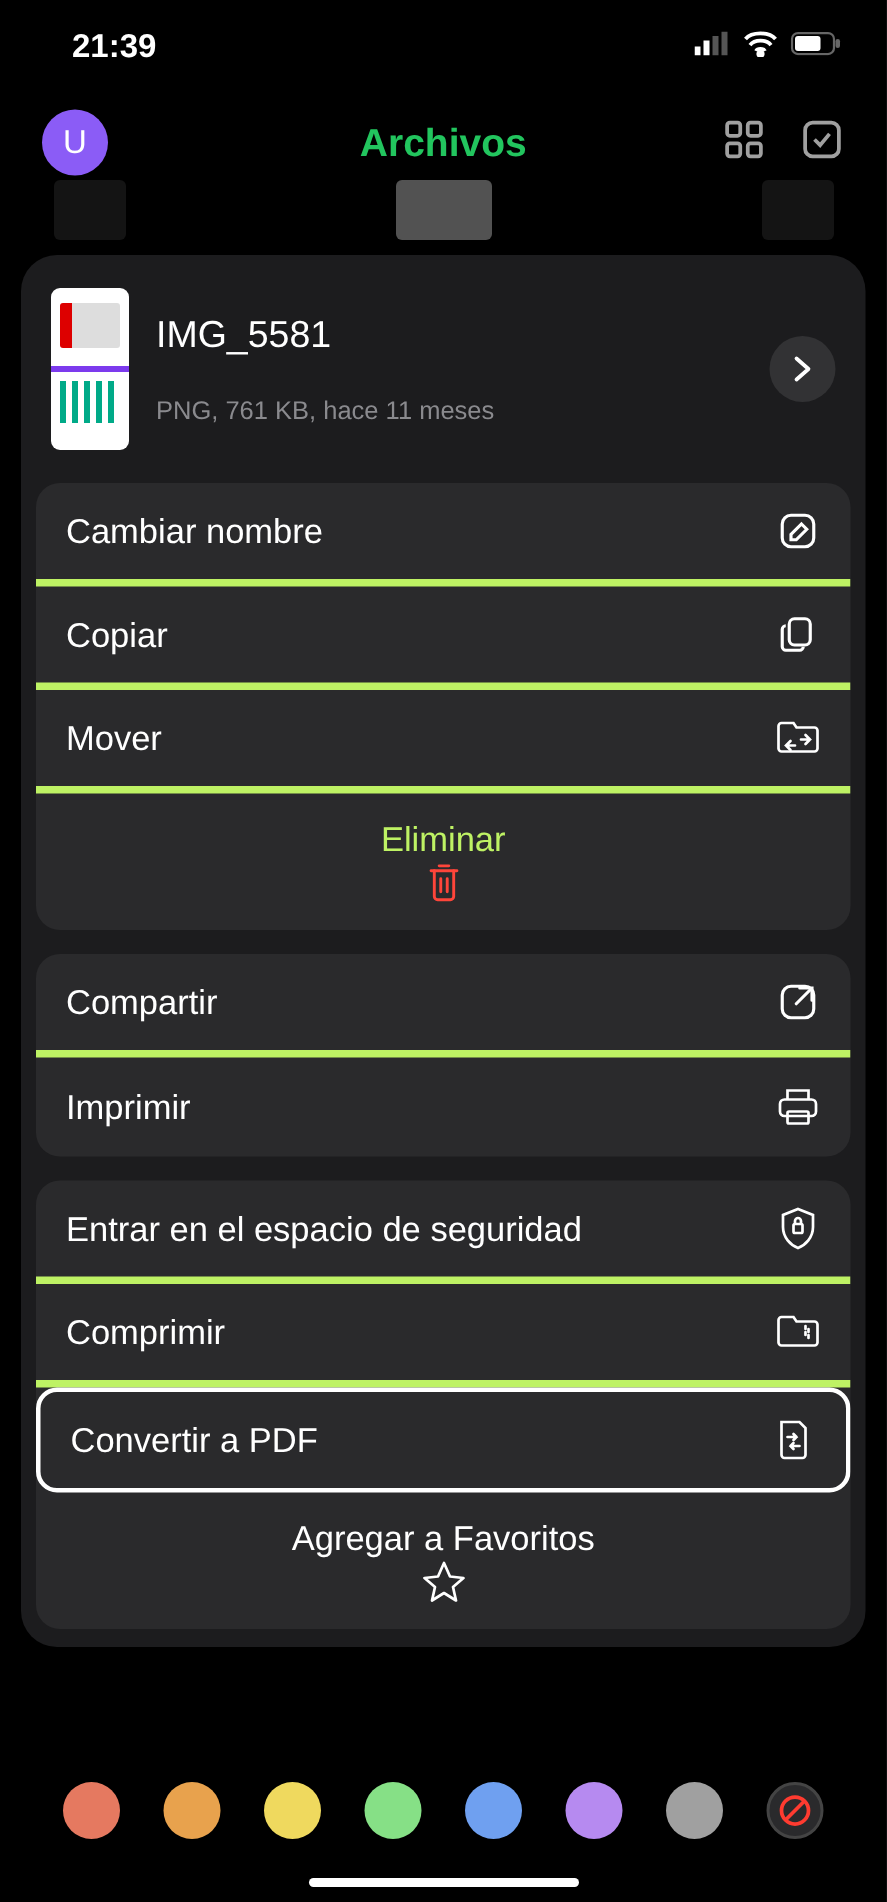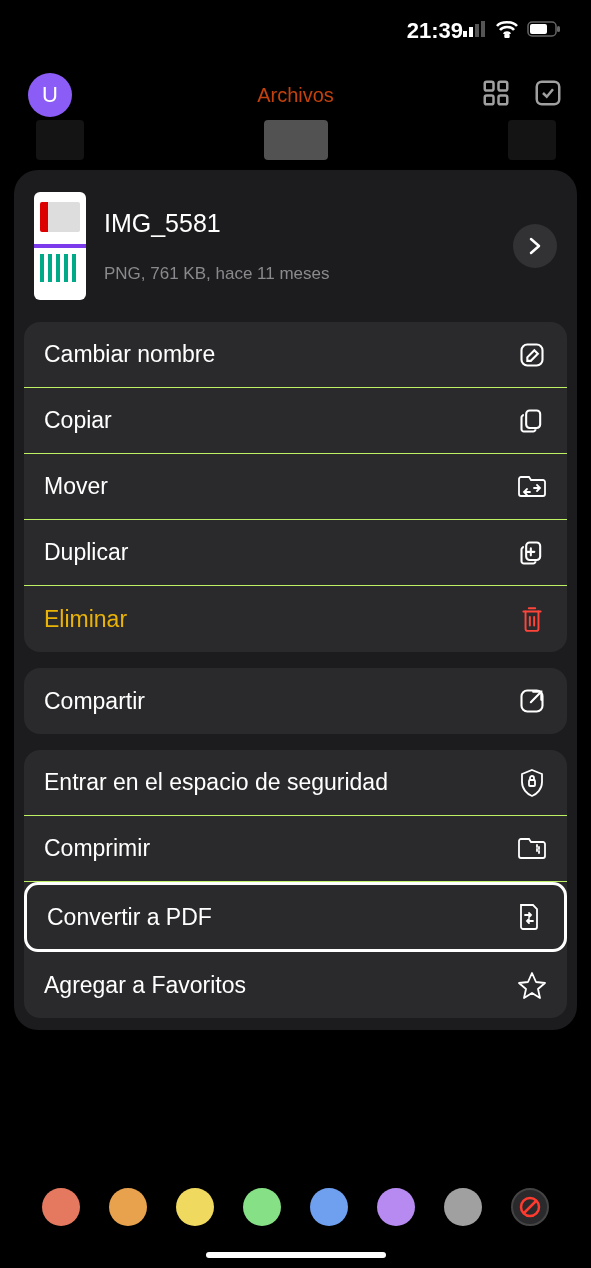--- a/index.html
+++ b/index.html
@@ -12,21 +12,21 @@
       width: 591px;
       height: 1268px;
       background: #000;
       font-family: -apple-system, BlinkMacSystemFont, "Segoe UI", sans-serif;
       color: #fff;
       overflow: hidden;
       position: relative;
     }
     .status-bar {
       display: flex;
-      justify-content: flex-end;
+      justify-content: space-between;
       align-items: center;
       padding: 14px 30px 8px 48px;
       height: 56px;
     }
     .status-time {
       font-size: 22px;
       font-weight: 600;
     }
     .status-right {
       display: flex;
@@ -46,23 +46,23 @@
       border-radius: 50%;
       background: #8b5cf6;
       display: flex;
       align-items: center;
       justify-content: center;
       font-size: 22px;
       font-weight: 500;
       color: #fff;
     }
     .header-title {
-      font-size: 20px;
-      font-weight: 400;
-      color: #c2410c;
+      font-size: 26px;
+      font-weight: 700;
+      color: #22c55e;
       position: absolute;
       left: 50%;
       transform: translateX(-50%);
     }
     .header-actions {
       display: flex;
       gap: 22px;
       align-items: center;
     }
     .watermark {
@@ -176,30 +176,31 @@
       overflow: hidden;
     }
     .menu-group:first-of-type {
       margin-top: 8px;
     }
     .menu-item {
       display: flex;
       align-items: center;
       justify-content: space-between;
       padding: 17px 20px;
-      border-bottom: 1px solid #bef264;
+      border-bottom: 5px solid #bef264;
       font-size: 23px;
       color: #fff;
       min-height: 66px;
     }
     .menu-item:last-child {
       border-bottom: none;
     }
     .menu-item.danger {
-      color: #eab308;
+      color: #bef264;
+      flex-direction: column;
     }
     .menu-item.danger svg {
       stroke: #ff453a;
     }
     .menu-item.highlighted {
       border: 3px solid #ffffff;
       border-radius: 14px;
     }
     .icon-slot {
       display: flex;
@@ -346,30 +347,20 @@
     <div class="menu-item">
       <span>Mover</span>
       <span class="icon-slot">
           <svg width="30" height="26" viewBox="0 0 30 26" fill="none" stroke="#fff" stroke-width="1.8">
             <path d="M2 6 L2 20 C2 21 3 22 4 22 L26 22 C27 22 28 21 28 20 L28 8 C28 7 27 6 26 6 L14 6 L12 3 L4 3 C3 3 2 4 2 5 Z"></path>
             <path d="M17 14 L23 14 M20 11 L23 14 L20 17" stroke-linecap="round"></path>
             <path d="M13 18 L7 18 M10 21 L7 18 L10 15" stroke-linecap="round"></path>
           </svg>
         </span>
     </div>
-    <div class="menu-item">
-      <span>Duplicar</span>
-      <span class="icon-slot">
-          <svg width="28" height="28" viewBox="0 0 24 24" fill="none" stroke="#fff" stroke-width="1.8">
-            <rect x="7" y="3" width="12" height="15" rx="3"></rect>
-            <path d="M5 7 C4 7 3 8 3 9 L3 19 C3 20 4 21 5 21 L13 21 C14 21 15 20 15 19"></path>
-            <path d="M11 8 L11 14 M8 11 L14 11" stroke-linecap="round"></path>
-          </svg>
-        </span>
-    </div>
     <div class="menu-item danger">
       <span>Eliminar</span>
       <span class="icon-slot">
           <svg width="26" height="28" viewBox="0 0 24 26" fill="none" stroke="#ff453a" stroke-width="1.8" stroke-linecap="round">
             <path d="M4 6 L20 6"></path>
             <path d="M9 3 L15 3"></path>
             <path d="M6 6 L6 22 C6 23 7 24 8 24 L16 24 C17 24 18 23 18 22 L18 6"></path>
             <path d="M10 11 L10 19 M14 11 L14 19"></path>
           </svg>
         </span>
@@ -380,20 +371,30 @@
     <div class="menu-item">
       <span>Compartir</span>
       <span class="icon-slot">
           <svg width="28" height="28" viewBox="0 0 24 24" fill="none" stroke="#fff" stroke-width="1.8">
             <rect x="3" y="3" width="18" height="18" rx="5"></rect>
             <path d="M13 4 L20 4 L20 11" stroke-linecap="round"></path>
             <path d="M11 13 L19 5" stroke-linecap="round"></path>
           </svg>
         </span>
     </div>
+    <div class="menu-item">
+      <span>Imprimir</span>
+      <span class="icon-slot">
+          <svg width="30" height="28" viewBox="0 0 30 28" fill="none" stroke="#fff" stroke-width="1.8">
+            <path d="M8 9 L8 3 L22 3 L22 9"></path>
+            <rect x="3" y="9" width="24" height="11" rx="3"></rect>
+            <rect x="8" y="17" width="14" height="8" rx="1"></rect>
+          </svg>
+        </span>
+    </div>
   </div>
 
   <div class="menu-group" style="margin-bottom:12px;">
     <div class="menu-item">
       <span>Entrar en el espacio de seguridad</span>
       <span class="icon-slot">
           <svg width="26" height="30" viewBox="0 0 26 30" fill="none" stroke="#fff" stroke-width="1.8">
             <path d="M13 2 L23 6 L23 14 C23 21 18 26 13 28 C8 26 3 21 3 14 L3 6 Z"></path>
             <rect x="10" y="12" width="6" height="6" rx="1"></rect>
             <path d="M11 12 L11 10 C11 9 12 8 13 8 C14 8 15 9 15 10 L15 12"></path>
@@ -412,21 +413,21 @@
     <div class="menu-item highlighted">
       <span>Convertir a PDF</span>
       <span class="icon-slot">
           <svg width="26" height="30" viewBox="0 0 26 30" fill="none" stroke="#fff" stroke-width="1.8">
             <path d="M5 3 L17 3 L21 7 L21 25 C21 26 20 27 19 27 L7 27 C6 27 5 26 5 25 Z"></path>
             <path d="M9 13 L15 13 M13 11 L15 13 L13 15" stroke-linecap="round"></path>
             <path d="M17 19 L11 19 M13 17 L11 19 L13 21" stroke-linecap="round"></path>
           </svg>
         </span>
     </div>
-    <div class="menu-item" style="border-bottom:none;">
+    <div class="menu-item" style="border-bottom:none;flex-direction:column;">
       <span>Agregar a Favoritos</span>
       <span class="icon-slot">
           <svg width="30" height="28" viewBox="0 0 30 28" fill="none" stroke="#fff" stroke-width="1.8" stroke-linejoin="round">
             <path d="M15 2 L19 11 L28 12 L21 18 L23 27 L15 22 L7 27 L9 18 L2 12 L11 11 Z"></path>
           </svg>
         </span>
     </div>
   </div>
 
 </div>

